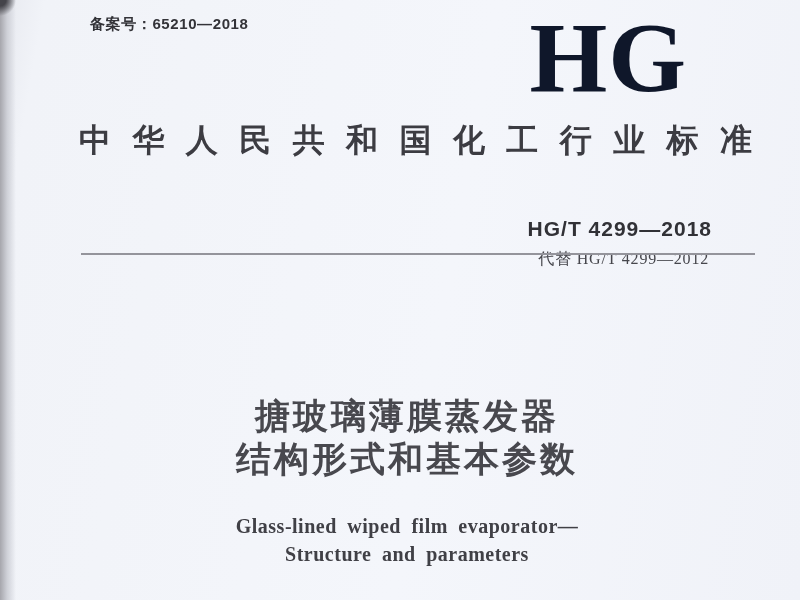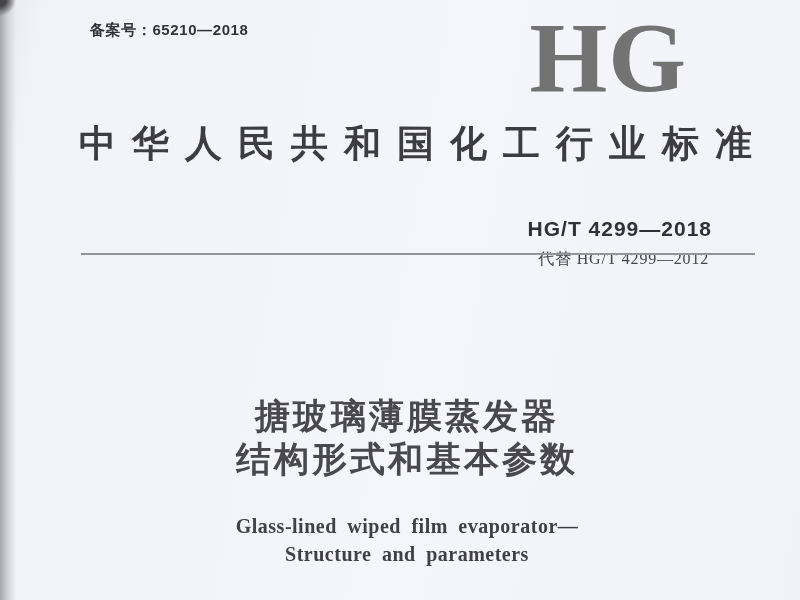--- a/index.html
+++ b/index.html
@@ -33,37 +33,37 @@
     font-weight: bold;
     font-size: 15px;
     letter-spacing: 0.6px;
     color: #333338;
   }
   .meta .meta-line {
     height: 19px;
     line-height: 19px;
   }
   .meta .record {
-    margin-top: 9px;
+    margin-top: 3px;
   }
   .logo {
     position: absolute;
     top: 8px; right: 113px;
     font-family: "Liberation Serif", serif;
     font-weight: bold;
     font-size: 100px;
     line-height: 1.0;
     letter-spacing: 1px;
-    color: #737373;
+    color: #0f172a;
   }
   .std-title {
     position: absolute;
     left: 79px; top: 119px;
     width: 675px;
-    font-size: 37px;
+    font-size: 32px;
     font-weight: bold;
     color: #3c3c42;
     letter-spacing: 2px;
     text-align: justify;
     text-align-last: justify;
     white-space: nowrap;
   }
   .std-num {
     position: absolute;
     right: 88px; top: 194px;

